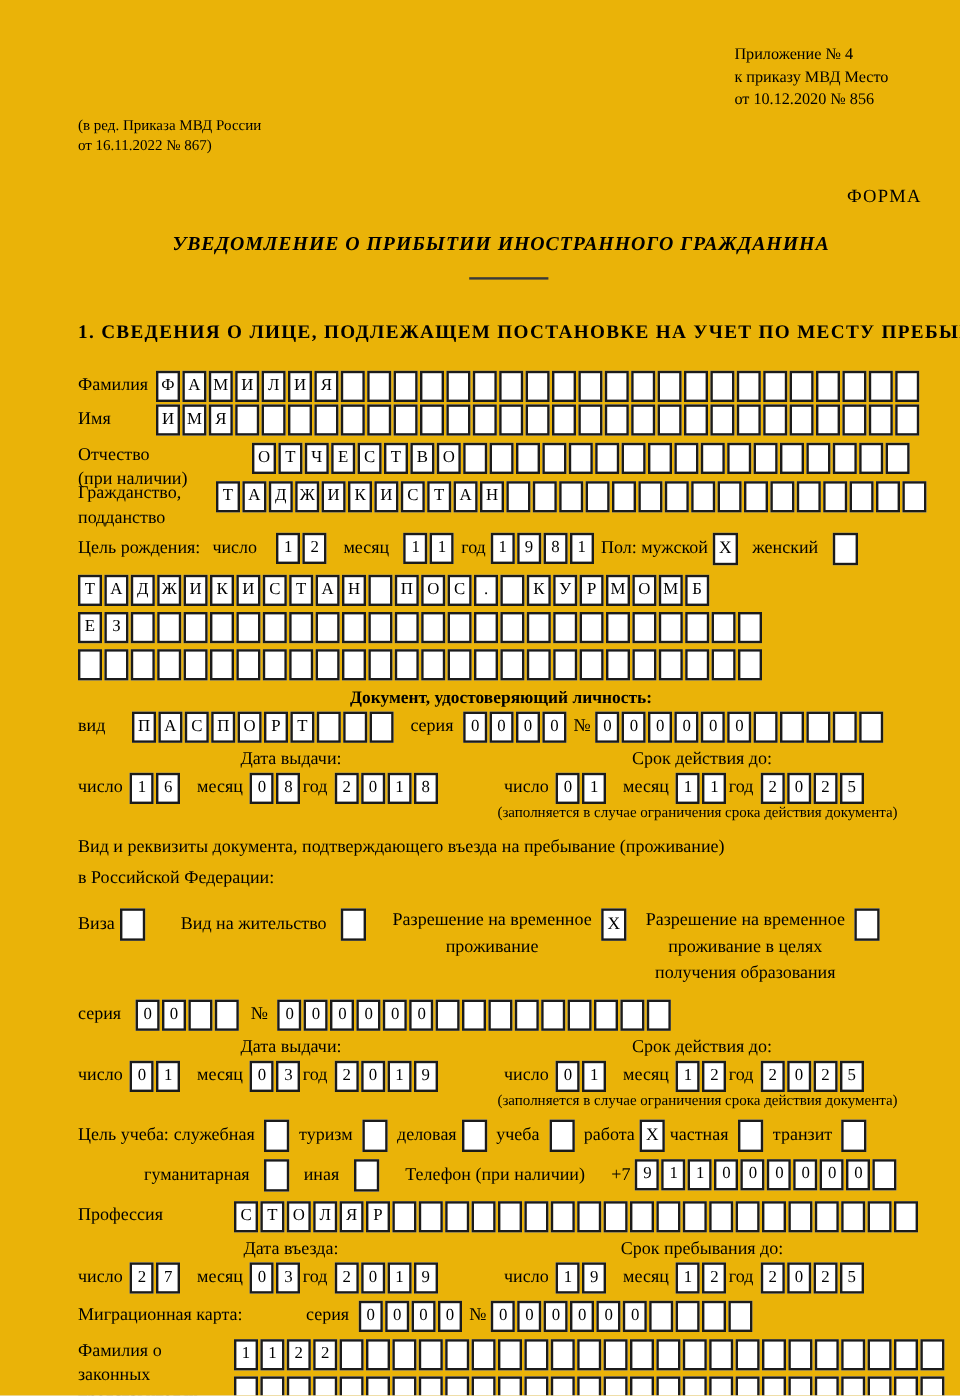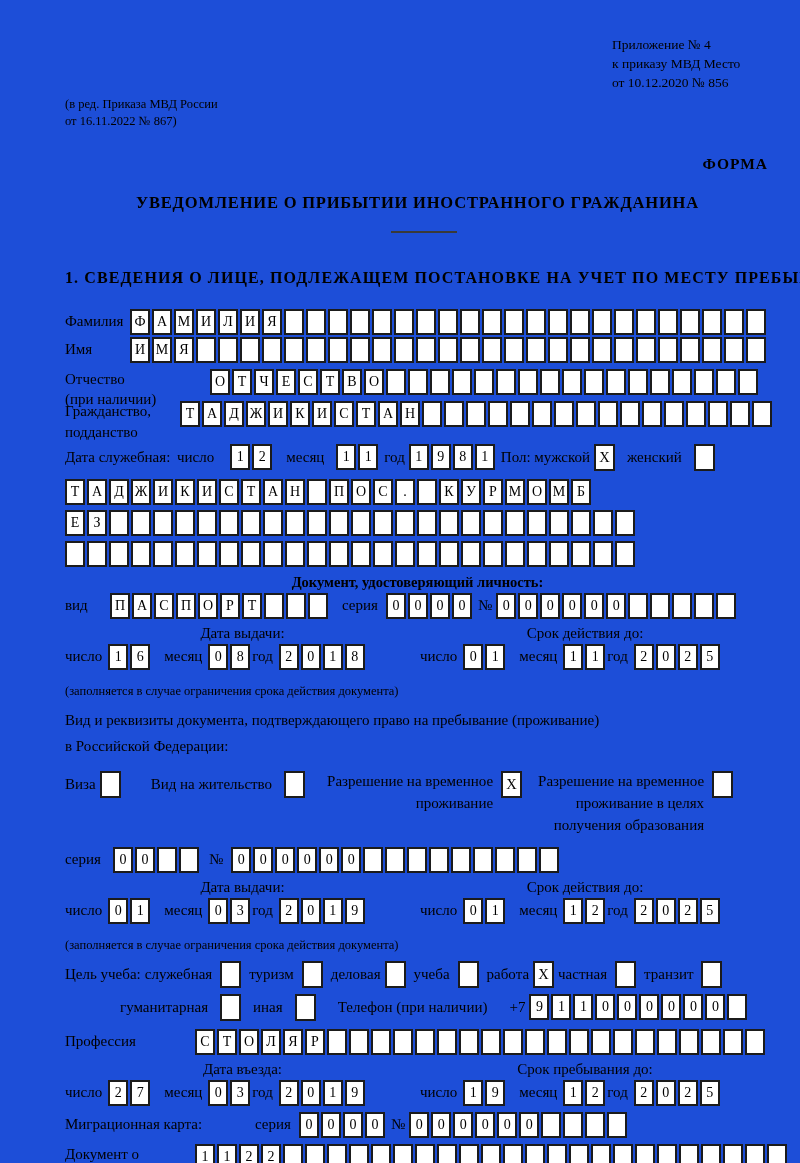--- a/index.html
+++ b/index.html
@@ -1,30 +1,30 @@
 <!DOCTYPE html>
 <html><head>
 <meta charset="utf-8">
 <style>
   html,body{margin:0;padding:0;background:#e9e9e9;}
   .page{
     position:relative;
     width:800px;height:1163px;
     margin:0 auto;
-    background:#1d4ed8;
+    background:#eab308;
     box-sizing:border-box;
     padding:36px 30px 10px 65px;
     overflow:hidden;
     font-family:"Liberation Serif","DejaVu Serif",serif;
     color:#000;
   }
   .ref{margin-left:547px;font-size:13.5px;line-height:1.4;}
   .ref-small{font-size:12.5px;line-height:1.35;margin-top:3px;}
-  .forma{text-align:right;font-weight:bold;font-size:15.5px;letter-spacing:1px;margin-top:26px;padding-right:2px;}
-  .title{text-align:center;font-weight:bold;font-size:16.5px;letter-spacing:.8px;line-height:1.5;margin-top:18px;}
+  .forma{text-align:right;font-weight:normal;font-size:15.5px;letter-spacing:1px;margin-top:26px;padding-right:2px;}
+  .title{text-align:center;font-weight:bold;font-size:16.5px;letter-spacing:.8px;line-height:1.5;margin-top:18px;font-style:italic;}
   .blank-line{display:inline-block;width:66px;border-bottom:2.5px solid #3a3a3a;height:.9em;margin-left:12px;}
   .section{font-weight:bold;font-size:16px;letter-spacing:1.1px;margin-top:28px;white-space:nowrap;}
   .row{display:flex;align-items:center;}
   .rowt{display:flex;align-items:flex-start;}
   .lbl{font-size:15px;flex:none;}
   .lbl2{font-size:15px;line-height:1.35;flex:none;}
   .boxes{display:flex;flex-wrap:nowrap;flex:none;}
   .bx{
     box-sizing:border-box;flex:none;
     width:20px;height:26px;margin-right:2px;
@@ -41,23 +41,23 @@
   }
   .gap4{width:4px;flex:none}.gap8{width:8px;flex:none}.gap12{width:12px;flex:none}
   .gap16{width:16px;flex:none}.gap22{width:22px;flex:none}.gap30{width:30px;flex:none}
   .hdr-row{display:flex;font-size:15px;margin-top:6px;}
   .hdr-left{width:355px;text-align:center;flex:none;}
   .hdr-right{width:330px;text-align:center;flex:none;}
   .dates-row{display:flex;align-items:center;margin-top:2px;}
   .dgroup{display:flex;align-items:center;flex:none;}
   .dgroup .lbl{margin-right:6px;}
   .dleft{width:355px;}
-  .note{font-size:12.5px;text-align:left;padding-right:22px;margin-top:14px;}
+  .note{font-size:12.5px;text-align:right;padding-right:22px;margin-top:0;}
   .intro{font-size:15px;line-height:1.75;margin-top:8px;}
-  .opt-text{font-size:15px;text-align:right;line-height:1.45;}
+  .opt-text{font-size:15px;text-align:center;line-height:1.45;}
   .vcol{display:flex;flex-direction:column;}
   .mt2{margin-top:2px}.mt4{margin-top:12px}.mt6{margin-top:6px}.mt8{margin-top:8px}
   .mt10{margin-top:10px}.mt22{margin-top:22px}
   .place-rows .boxes{margin-bottom:5px;}
   .center-bold{font-weight:bold;font-size:14.5px;text-align:center;margin-top:2px;}
 </style>
 </head>
 <body>
 
 <div class="page">
@@ -215,21 +215,21 @@
         <span class="bx"></span>
         <span class="bx"></span>
         <span class="bx"></span>
         <span class="bx"></span>
         <span class="bx"></span>
         <span class="bx"></span>
       </div>
   </div>
 
   <div class="row" style="margin-top:2px">
-    <div class="lbl" style="width:112px">Дата служебная:</div>
+    <div class="lbl" style="width:112px">Цель рождения:</div>
     <div class="lbl">число</div>
       <div class="gap16"></div>
     <div class="boxes">
         <span class="bx">1</span>
         <span class="bx">2</span>
       </div>
       <div class="gap12"></div>
     <div class="lbl">месяц</div>
       <div class="gap12"></div>
     <div class="boxes">
@@ -427,21 +427,21 @@
           <span class="bx">2</span>
           <span class="bx">0</span>
           <span class="bx">2</span>
           <span class="bx">5</span>
         </div>
     </div>
   </div>
   <div class="note">(заполняется в случае ограничения срока действия документа)</div>
 
   <div class="intro">
-    <div>Вид и реквизиты документа, подтверждающего право на пребывание (проживание)</div>
+    <div>Вид и реквизиты документа, подтверждающего въезда на пребывание (проживание)</div>
     <div>в Российской Федерации:</div>
   </div>
 
   <div class="rowt mt4">
     <div class="row">
       <div class="lbl">Виза</div>
         <div class="gap4"></div>
       <span class="ck"></span>
     </div>
     <div class="gap30"></div>
@@ -709,21 +709,21 @@
         <span class="bx">0</span>
         <span class="bx"></span>
         <span class="bx"></span>
         <span class="bx"></span>
         <span class="bx"></span>
       </div>
   </div>
 
   <div class="rowt mt6">
     <div class="lbl2" style="width:130px">
-      <div>Документ о</div>
+      <div>Фамилия о</div>
       <div>законных</div>
       <div>представителях</div>
 
     </div>
     <div class="vcol place-rows">
       <div class="boxes">
           <span class="bx">1</span>
           <span class="bx">1</span>
           <span class="bx">2</span>
           <span class="bx">2</span>

